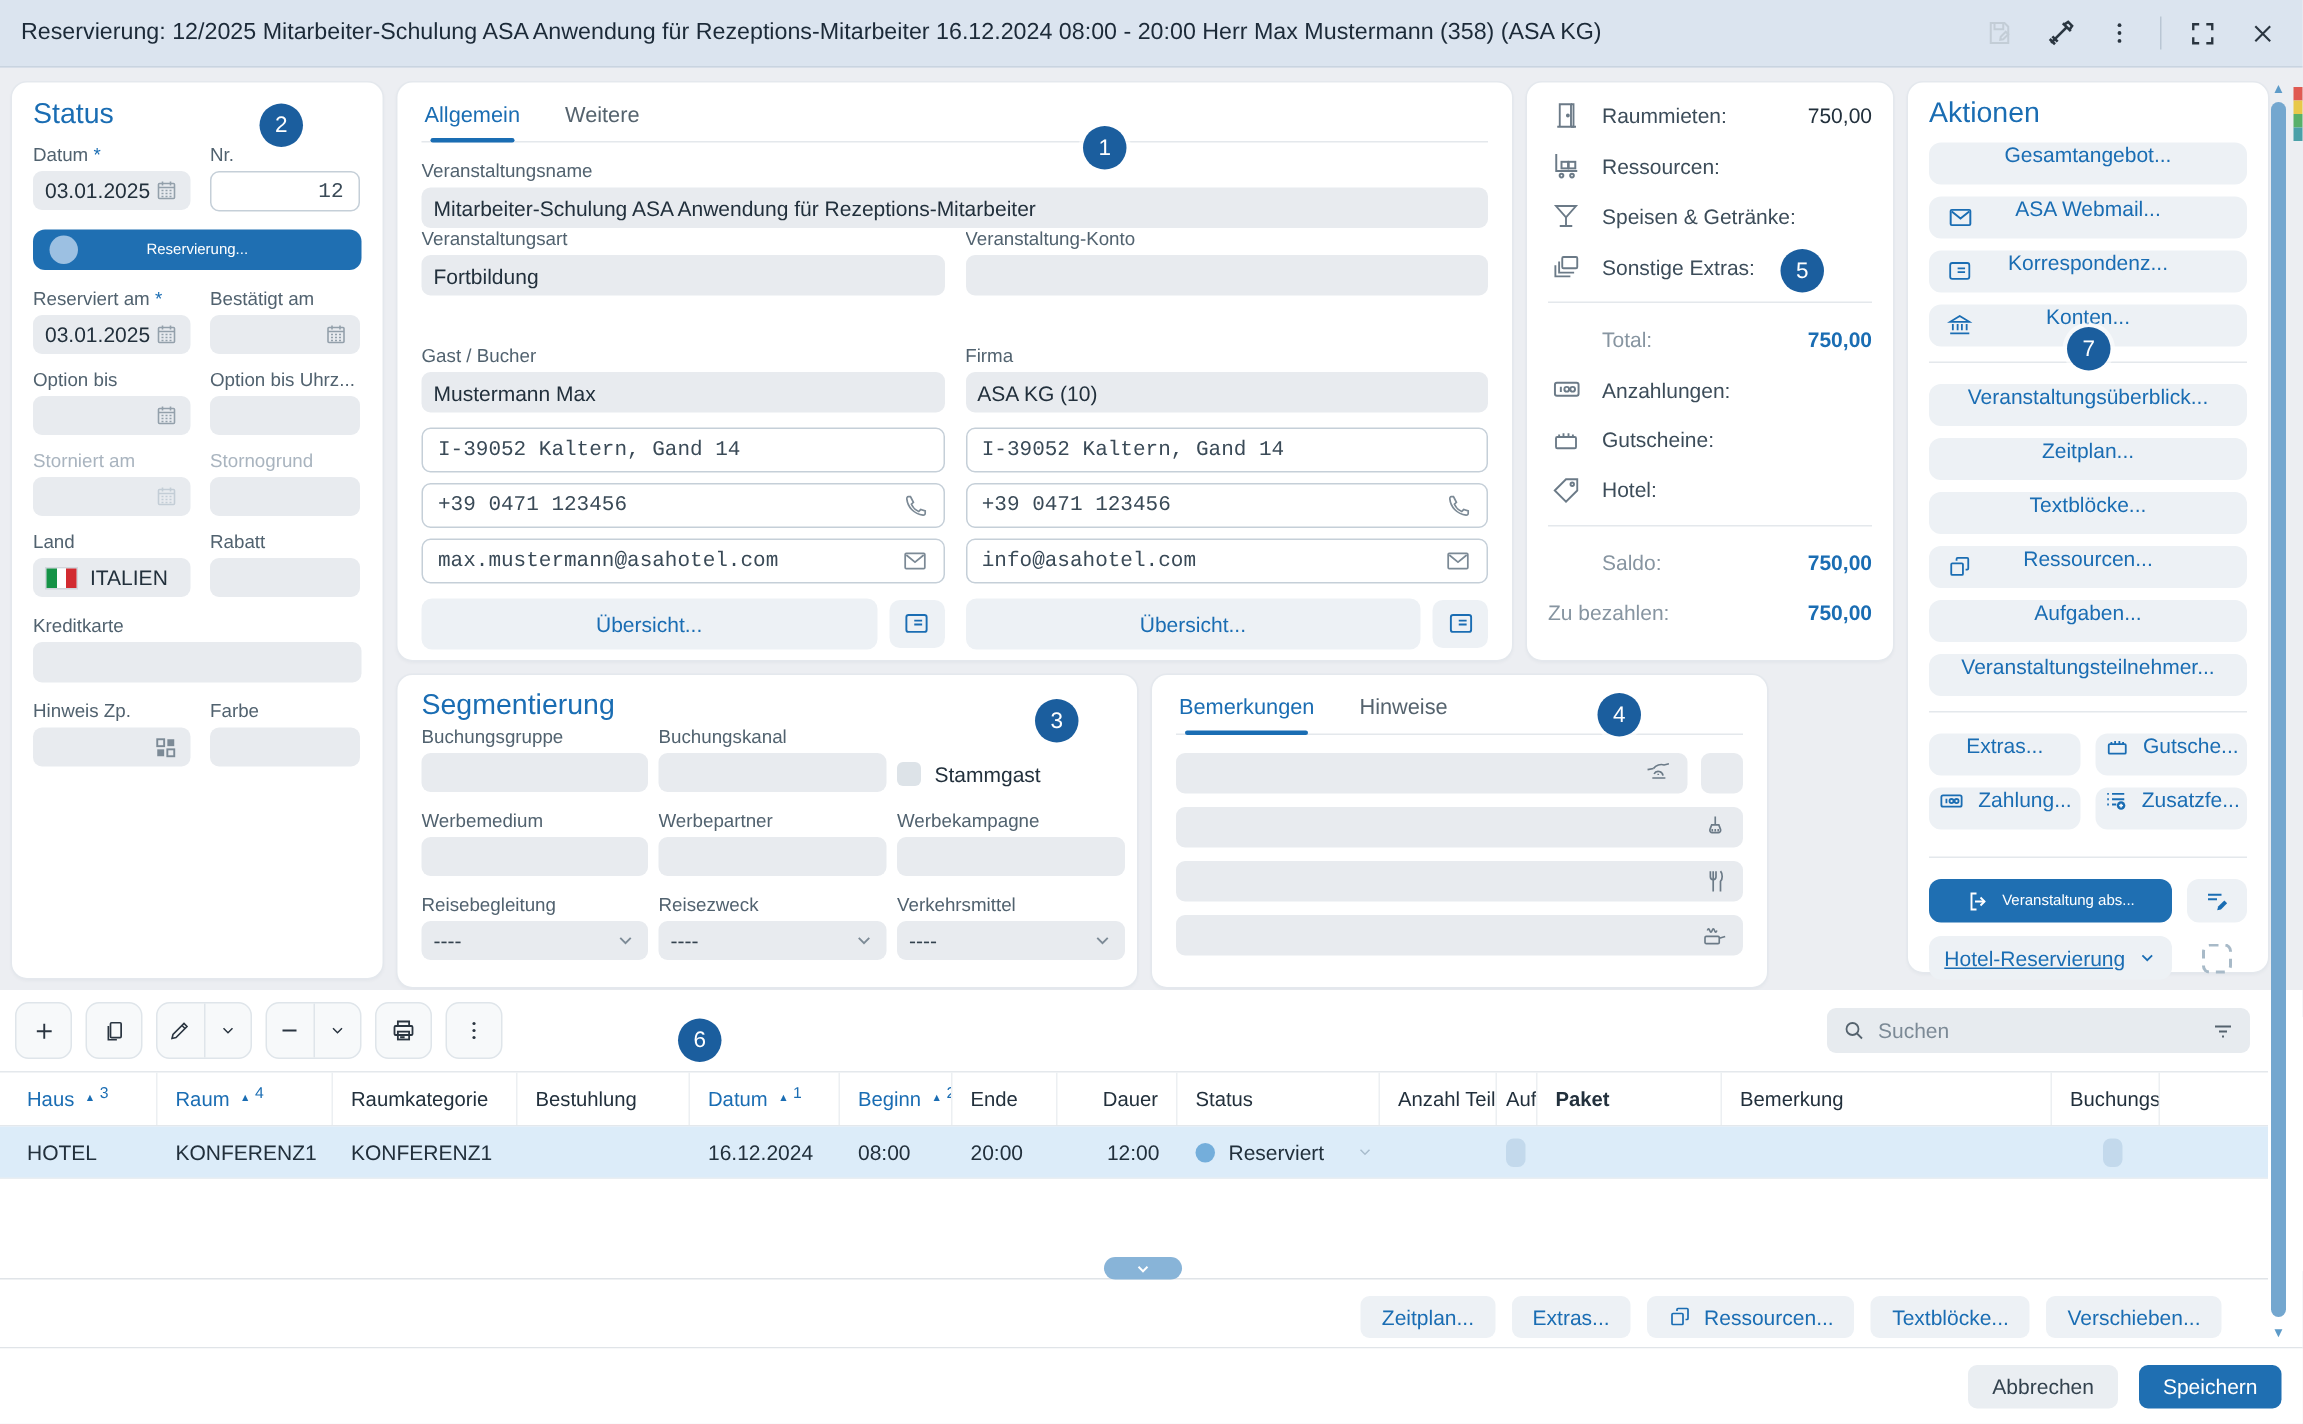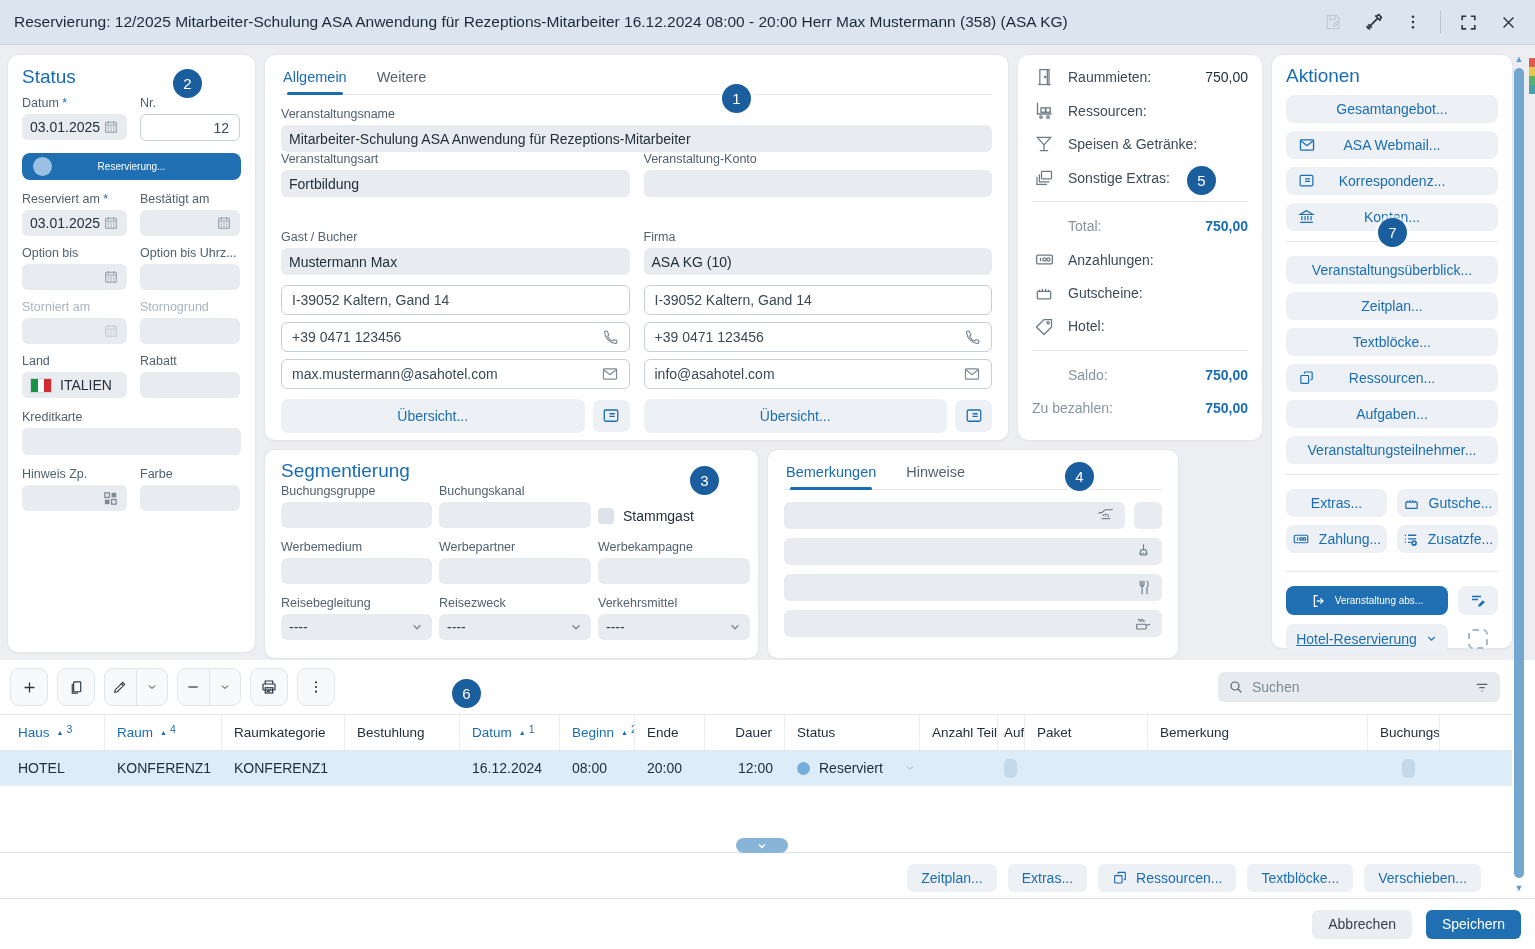--- a/index.html
+++ b/index.html
@@ -15,21 +15,21 @@
 
   
   .card { position:absolute; background:#fff; border-radius:10px; box-shadow:0 0 0 1px #e4e8ed, 0 1px 3px rgba(30,50,70,.06); }
   .hd { color:#1a6db3; font-size:19px; font-weight:500; }
 
   .lbl { font-size:12.5px; color:#51626f; margin-bottom:4px; display:block; white-space:nowrap; overflow:hidden; }
   .lbl .req { color:#1a6db3; }
   .lbl.dis { color:#a9b4bf; }
   .fld { background:#e8ebef; border-radius:6px; height:26px; display:flex; align-items:center; padding:0 8px; font-size:14px; color:#22303c; position:relative; }
   .fld .ric { margin-left:auto; display:flex; align-items:center; }
-  .fldw { background:#fff; border:1px solid #c5cfd8; border-radius:6px; height:30px; display:flex; align-items:center; padding:0 10px; font-size:14px; color:#3a4a57; }
+  .fldw { background:#fff; border:1px solid #c5cfd8; border-radius:6px; height:30px; display:flex; align-items:center; padding:0 10px; font-size:14px; color:#3a4a57;font-family:Liberation Mono, monospace; }
   .fldw .ric { margin-left:auto; display:flex; align-items:center; }
 
   .btn-gray { background:#edf1f5; border-radius:8px; color:#1a6db3; font-size:14px; display:flex; align-items:center; justify-content:center; cursor:pointer; gap:8px; border:none; }
   .btn-blue { background:#1f6fb2; border-radius:8px; color:#fff; font-size:10px; display:flex; align-items:center; justify-content:center; cursor:pointer; gap:8px; border:none; }
 
   .badge { position:absolute; width:29px; height:29px; border-radius:50%; background:#1b5e9e; color:#fff; font-size:15px; display:flex; align-items:center; justify-content:center; box-shadow:0 0 0 3px rgba(255,255,255,.55); z-index:30; }
 
   
   .s-grid { display:grid; grid-template-columns:105px 100px; column-gap:13px; row-gap:10px; }
 
@@ -42,21 +42,21 @@
   
   .sum-row { display:flex; align-items:center; gap:12px; margin-bottom:13px; }
   .sum-row .si { width:24px; display:flex; justify-content:center; flex:none; }
   .sum-row .sl { font-size:14px; color:#3c4c59; line-height:1.45; }
   .sum-row .sv { margin-left:auto; font-size:14px; color:#22303c; }
   .sum-div { height:1px; background:#e4e8ec; margin:4px 0 14px; }
   .sum-tot .sl { color:#8795a1;text-align:center; }
   .sum-tot .sv { color:#1a6db3; font-weight:bold; }
 
   
-  .ak-btn { height:28px; border-radius:8px; background:#edf1f5; color:#1a6db3; font-size:14px; display:flex; align-items:center; justify-content:center; gap:9px; cursor:pointer; position:relative; margin-bottom:8px; }
+  .ak-btn { height:28px; border-radius:8px; background:#edf1f5; color:#1a6db3; font-size:14px; display:flex; align-items:flex-start; justify-content:center; gap:9px; cursor:pointer; position:relative; margin-bottom:8px; }
   .ak-btn .lic { position:absolute; left:12px; top:50%; transform:translateY(-50%); display:flex; }
   .ak-div { height:1px; background:#e4e8ec; margin:10px 0 14px; }
   .ak-half { display:flex; gap:10px; }
   .ak-half .ak-btn { flex:1; }
 
   
   .seg-grid { display:grid; grid-template-columns:151px 152px 152px; column-gap:7px; row-gap:12px; }
   .ddl { background:#e8ebef; border-radius:6px; height:26px; display:flex; align-items:center; padding:0 8px; font-size:14px; color:#33424e; cursor:pointer; }
   .ddl .chev { margin-left:auto; color:#7c8a96; }
 
@@ -838,21 +838,21 @@
       </div>
     <div class="th" style="width:135px;">
         <span>Status</span>
       </div>
     <div class="th" style="width:78px;">
         <span>Anzahl Teiln</span>
       </div>
     <div class="th" style="width:27px; padding-left:6px;">
         <span>Aufge</span>
       </div>
-    <div class="th" style="width:123px;">
+    <div class="th" style="width:123px;font-weight:bold;">
         <span>Paket</span>
       </div>
     <div class="th" style="width:220px;">
         <span>Bemerkung</span>
       </div>
     <div class="th" style="width:72px;">
         <span>Buchungssp</span>
       </div>
     <div class="th" style="flex:1; border-right:none;"></div>
   </div>

